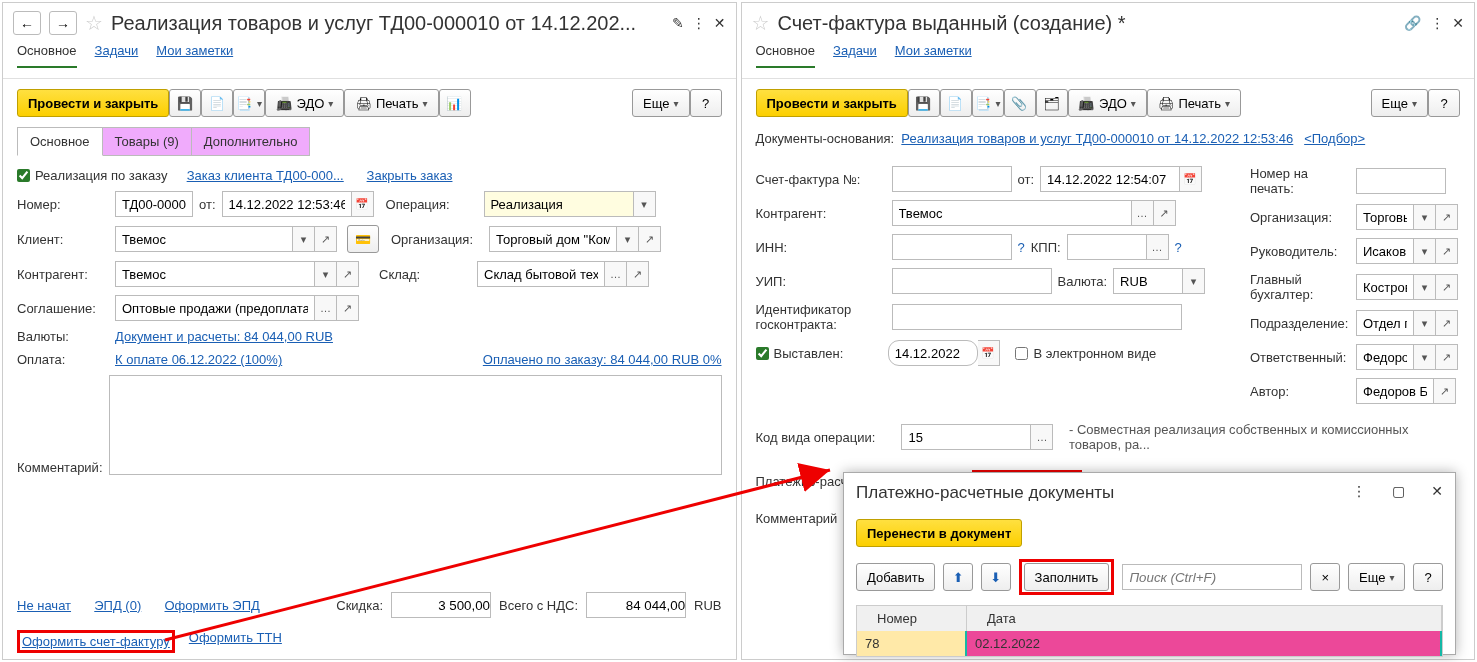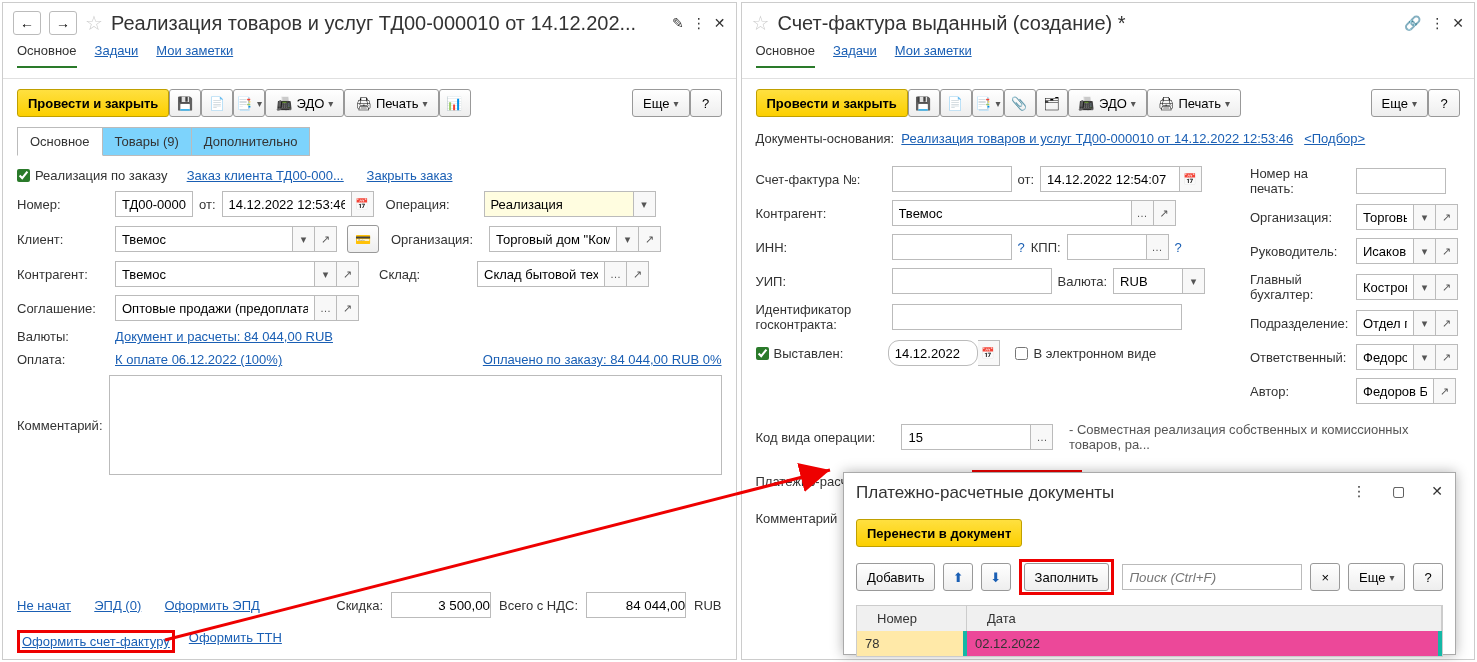--- a/index.html
+++ b/index.html
@@ -15,21 +15,21 @@
 .tab-link { color: #333; padding-bottom: 8px; cursor: pointer; }
 .tab-link.active { border-bottom: 2px solid #2a7a2a; }
 .tab-link.link { color: #1a5fb4; text-decoration: underline; }
 .toolbar { display: flex; padding: 10px 14px; align-items: center; flex-wrap: wrap; }
 .btn { height: 28px; border: 1px solid #999; background: linear-gradient(#fff,#eee); border-radius: 3px; padding: 0 10px; cursor: pointer; display: inline-flex; align-items: center; gap: 4px; font-size: 13px; }
 .btn.primary { background: linear-gradient(#ffe040,#fccf00); border-color: #c0a000; font-weight: bold; }
 .btn.icon-only { width: 32px; padding: 0; justify-content: center; }
 .btn .caret { font-size: 10px; color: #555; }
 .spacer { flex: 1; }
 .subtabs { display: flex; padding: 0 14px; }
-.subtab { padding: 6px 12px; border: 1px solid #bbb; background: #7dd3fc; cursor: pointer; margin-right: -1px; font-size: 13px; }
+.subtab { padding: 6px 12px; border: 1px solid #bbb; background: #f0abfc; cursor: pointer; margin-right: -1px; font-size: 13px; }
 .subtab.active { background: #fff; border-bottom: 1px solid #fff; position: relative; z-index: 1; }
 .form-body { padding: 12px 14px; overflow: visible; }
 .form-row { display: flex; align-items: center; margin-bottom: 8px; gap: 6px; }
 .lbl { width: 92px; color: #333; }
 .lbl-wide { width: 130px; }
 .input-group { display: inline-flex; align-items: stretch; height: 26px; }
 .input-group input, .input-group .input-span { border: 1px solid #bbb; padding: 0 6px; height: 26px; background: #fff; font-size: 13px; }
 .input-group .ib { width: 22px; border: 1px solid #bbb; border-left: none; background: #f8f8f8; display: flex; align-items: center; justify-content: center; cursor: pointer; font-size: 11px; color: #555; }
 .link-a { color: #1a5fb4; text-decoration: underline; cursor: pointer; }
 .checkbox { display: inline-flex; align-items: center; gap: 5px; }
@@ -46,21 +46,21 @@
 .yellow-input { background: #fffde0 !important; }
 .popup { position: absolute; left: 843px; top: 472px; width: 613px; height: 183px; background: #fff; border: 1px solid #aaa; box-shadow: 0 0 12px rgba(0,0,0,0.3); z-index: 100; }
 .popup-hdr { display: flex; align-items: flex-start; padding: 10px 12px; gap: 16px; }
 .popup-title { font-size: 17px; flex: 1; }
 .popup-hdr .hdr-icon { margin-left: 10px; }
 .popup-toolbar { display: flex; gap: 8px; padding: 6px 12px; align-items: center; }
 .popup-table { margin: 4px 12px; border: 1px solid #ccc; }
 .pt-hdr { display: flex; background: #f0f0f0; }
 .pt-hdr div { padding: 5px 20px; border-right: 1px solid #ccc; font-size: 13px; }
 .pt-row { display: flex; }
-.pt-row div { padding: 5px 8px; border-right: 4px solid #14b8a6; font-size: 13px; }
+.pt-row div { padding: 5px 8px; border-right: 2px solid #14b8a6; font-size: 13px; }
 .pt-row.sel { background: #ffe9a8; }
 .arrow-line { position: absolute; z-index: 50; pointer-events: none; }
 .search-input { border: 1px solid #bbb; height: 26px; padding: 0 6px; width: 180px; font-style: italic; color: #999; }
 </style>
 </head>
 <body>
 
 <div class="panes">
 
   <div class="pane">
@@ -165,21 +165,21 @@
       <div class="form-row">
         <span class="lbl">Валюты:</span>
         <a class="link-a">Документ и расчеты: 84 044,00 RUB</a>
       </div>
       <div class="form-row">
         <span class="lbl">Оплата:</span>
         <a class="link-a">К оплате 06.12.2022 (100%)</a>
         <div class="spacer"></div>
         <a class="link-a">Оплачено по заказу: 84 044,00 RUB 0%</a>
       </div>
-      <div class="form-row" style="align-items:center">
+      <div class="form-row" style="align-items:flex-end">
         <span class="lbl">Комментарий:</span>
         <textarea style=""></textarea>
       </div>
     </div>
     <div style="flex:1"></div>
     <div class="totals-row">
       <a class="link-a">Не начат</a>&nbsp;&nbsp;
       <a class="link-a">ЭПД (0)</a>&nbsp;&nbsp;
       <a class="link-a">Оформить ЭПД</a>
       <div class="spacer"></div>

